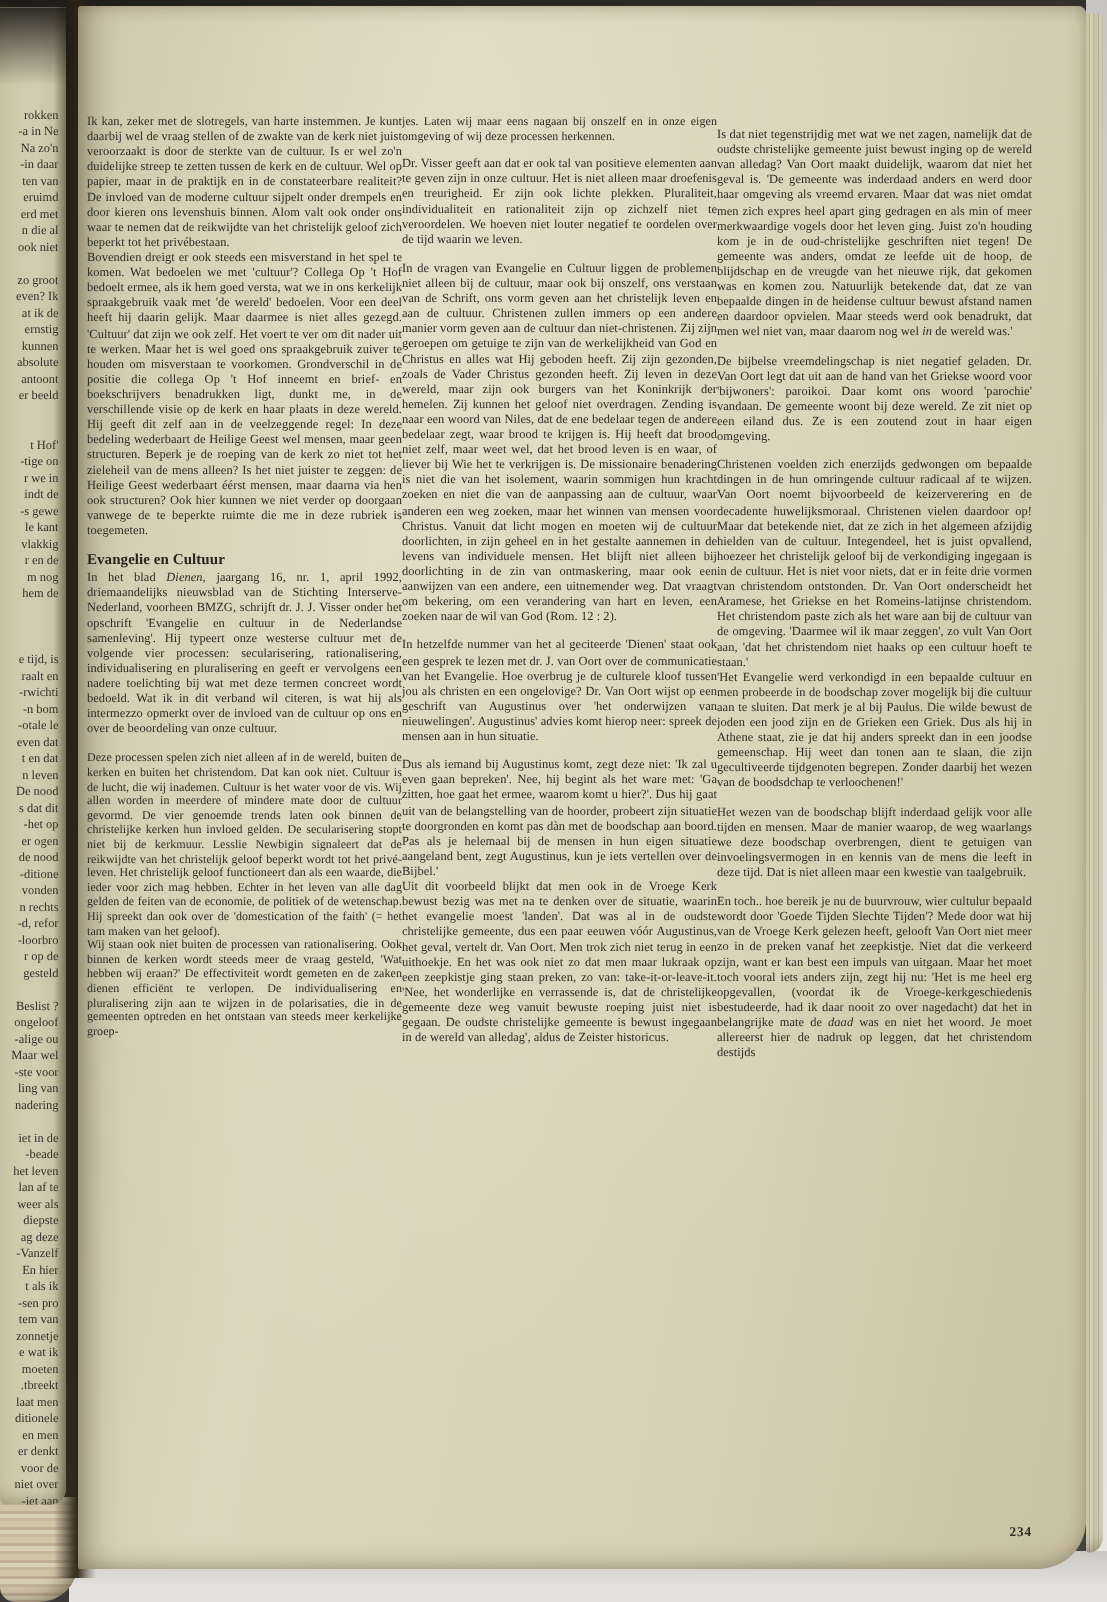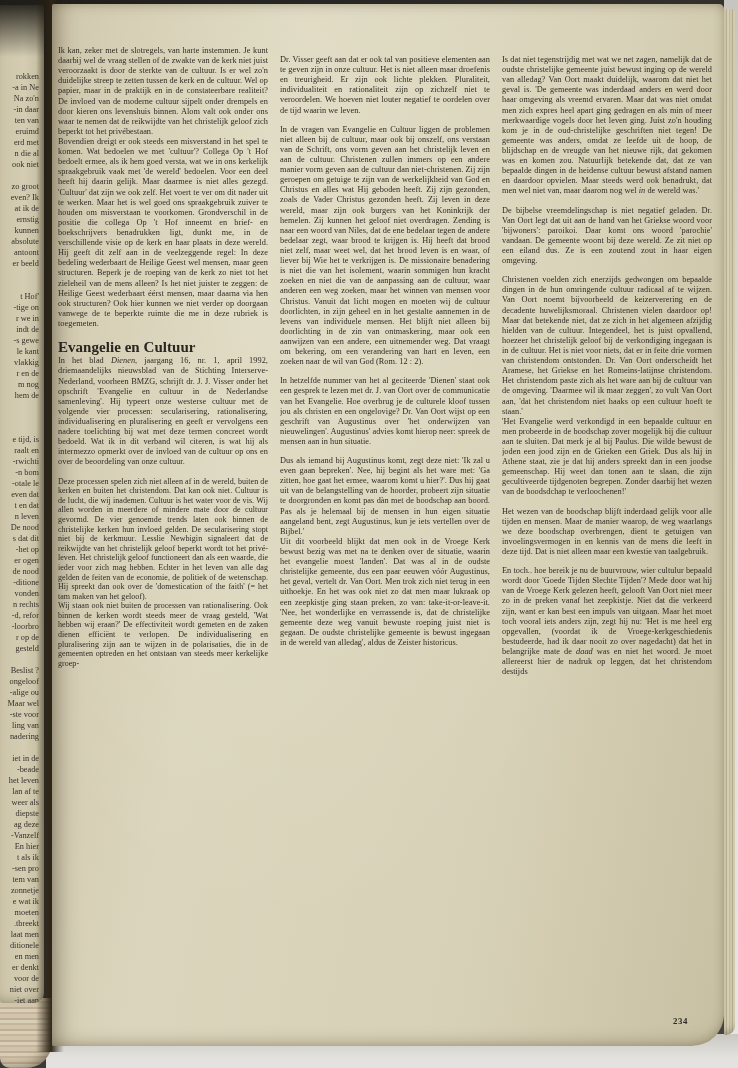--- a/index.html
+++ b/index.html
@@ -51,29 +51,29 @@
       inset -6px 0 12px -8px rgba(92,80,54,.45),
       inset 0 -11px 18px -13px rgba(92,80,54,.5),
       inset 0 7px 12px -9px rgba(92,80,54,.35); }
 
   
   .edge-stack { position:absolute; left:724px; top:9px; width:11px; height:1026px;
     border-radius:0 4px 10px 2px;
     background:repeating-linear-gradient(90deg,#cfc7ab 0 2px,#b7ae92 2px 3px,#d6cfb4 3px 5px,#c2ba9e 5px 6px);
     box-shadow:inset 0 -8px 10px -7px rgba(70,58,36,.5); }
 
-  .columns { position:absolute; left:6px; top:42px; width:660px; height:978px;
-    display:flex; gap:12px; overflow:hidden;font-family:Liberation Serif, serif; }
+  .columns { position:absolute; left:6px; top:72px; width:660px; height:978px;
+    display:flex; overflow:hidden;font-family:Liberation Serif, serif; }
   .col { width:210px; height:100%; overflow:hidden;
     color:#2f2b24; font-size:8.3px; line-height:1.22;
     text-align:justify; hyphens:auto; letter-spacing:.04px; }
   .col p { margin:0; }
   .col p.gap, .col h3.gap { margin-top:9px; }
   .col p.quote { font-size:8px; line-height:1.2; }
-  .col h3 { font-size:15px; font-weight:bold; color:#29251f; }
+  .col h3 { font-size:10px; font-weight:bold; color:#29251f; }
 
   .page-number { position:absolute; right:36px; bottom:20px;
     font-size:8.8px; font-weight:bold; letter-spacing:.6px; color:#2f2b24; }
 </style>
 </head>
 <body>
 
 <div class="scene">
   <div class="bg-right"></div>
   <div class="bg-bottom"></div>
@@ -176,20 +176,21 @@
     <div class="columns">
         <div class="col">
           <p>Ik kan, zeker met de slotregels, van harte instemmen. Je kunt daarbij wel de vraag stellen of de zwakte van de kerk niet juist veroorzaakt is door de sterkte van de cultuur. Is er wel zo'n duidelijke streep te zetten tussen de kerk en de cultuur. Wel op papier, maar in de praktijk en in de constateerbare realiteit? De invloed van de moderne cultuur sijpelt onder drempels en door kieren ons levenshuis binnen. Alom valt ook onder ons waar te nemen dat de reikwijdte van het christelijk geloof zich beperkt tot het privébestaan.</p>
           <p>Bovendien dreigt er ook steeds een misverstand in het spel te komen. Wat bedoelen we met 'cultuur'? Collega Op 't Hof bedoelt ermee, als ik hem goed versta, wat we in ons kerkelijk spraakgebruik vaak met 'de wereld' bedoelen. Voor een deel heeft hij daarin gelijk. Maar daarmee is niet alles gezegd. 'Cultuur' dat zijn we ook zelf. Het voert te ver om dit nader uit te werken. Maar het is wel goed ons spraakgebruik zuiver te houden om misverstaan te voorkomen. Grondverschil in de positie die collega Op 't Hof inneemt en brief- en boekschrijvers benadrukken ligt, dunkt me, in de verschillende visie op de kerk en haar plaats in deze wereld. Hij geeft dit zelf aan in de veelzeggende regel: In deze bedeling wederbaart de Heilige Geest wel mensen, maar geen structuren. Beperk je de roeping van de kerk zo niet tot het zieleheil van de mens alleen? Is het niet juister te zeggen: de Heilige Geest wederbaart éérst mensen, maar daarna via hen ook structuren? Ook hier kunnen we niet verder op doorgaan vanwege de te beperkte ruimte die me in deze rubriek is toegemeten.</p>
           <h3 class="gap">Evangelie en Cultuur</h3>
           <p>In het blad <i>Dienen</i>, jaargang 16, nr. 1, april 1992, driemaandelijks nieuwsblad van de Stichting Interserve-Nederland, voorheen BMZG, schrijft dr. J. J. Visser onder het opschrift 'Evangelie en cultuur in de Nederlandse samenleving'. Hij typeert onze westerse cultuur met de volgende vier processen: secularisering, rationalisering, individualisering en pluralisering en geeft er vervolgens een nadere toelichting bij wat met deze termen concreet wordt bedoeld. Wat ik in dit verband wil citeren, is wat hij als intermezzo opmerkt over de invloed van de cultuur op ons en over de beoordeling van onze cultuur.</p>
           <p class="gap quote">Deze processen spelen zich niet alleen af in de wereld, buiten de kerken en buiten het christendom. Dat kan ook niet. Cultuur is de lucht, die wij inademen. Cultuur is het water voor de vis. Wij allen worden in meerdere of mindere mate door de cultuur gevormd. De vier genoemde trends laten ook binnen de christelijke kerken hun invloed gelden. De secularisering stopt niet bij de kerkmuur. Lesslie Newbigin signaleert dat de reikwijdte van het christelijk geloof beperkt wordt tot het privé-leven. Het christelijk geloof functioneert dan als een waarde, die ieder voor zich mag hebben. Echter in het leven van alle dag gelden de feiten van de economie, de politiek of de wetenschap. Hij spreekt dan ook over de 'domestication of the faith' (= het tam maken van het geloof).</p>
           <p class="quote">Wij staan ook niet buiten de processen van rationalisering. Ook binnen de kerken wordt steeds meer de vraag gesteld, 'Wat hebben wij eraan?' De effectiviteit wordt gemeten en de zaken dienen efficiënt te verlopen. De individualisering en pluralisering zijn aan te wijzen in de polarisaties, die in de gemeenten optreden en het ontstaan van steeds meer kerkelijke groep-</p>
         </div>
         <div class="col">
+          <p class="quote">jes. Laten wij maar eens nagaan bij onszelf en in onze eigen omgeving of wij deze processen herkennen.</p>
           <p class="gap">Dr. Visser geeft aan dat er ook tal van positieve elementen aan te geven zijn in onze cultuur. Het is niet alleen maar droefenis en treurigheid. Er zijn ook lichte plekken. Pluraliteit, individualiteit en rationaliteit zijn op zichzelf niet te veroordelen. We hoeven niet louter negatief te oordelen over de tijd waarin we leven.</p>
           <p class="gap">In de vragen van Evangelie en Cultuur liggen de problemen niet alleen bij de cultuur, maar ook bij onszelf, ons verstaan van de Schrift, ons vorm geven aan het christelijk leven en aan de cultuur. Christenen zullen immers op een andere manier vorm geven aan de cultuur dan niet-christenen. Zij zijn geroepen om getuige te zijn van de werkelijkheid van God en Christus en alles wat Hij geboden heeft. Zij zijn gezonden, zoals de Vader Christus gezonden heeft. Zij leven in deze wereld, maar zijn ook burgers van het Koninkrijk der hemelen. Zij kunnen het geloof niet overdragen. Zending is naar een woord van Niles, dat de ene bedelaar tegen de andere bedelaar zegt, waar brood te krijgen is. Hij heeft dat brood niet zelf, maar weet wel, dat het brood leven is en waar, of liever bij Wie het te verkrijgen is. De missionaire benadering is niet die van het isolement, waarin sommigen hun kracht zoeken en niet die van de aanpassing aan de cultuur, waar anderen een weg zoeken, maar het winnen van mensen voor Christus. Vanuit dat licht mogen en moeten wij de cultuur doorlichten, in zijn geheel en in het gestalte aannemen in de levens van individuele mensen. Het blijft niet alleen bij doorlichting in de zin van ontmaskering, maar ook een aanwijzen van een andere, een uitnemender weg. Dat vraagt om bekering, om een verandering van hart en leven, een zoeken naar de wil van God (Rom. 12 : 2).</p>
           <p class="gap">In hetzelfde nummer van het al geciteerde 'Dienen' staat ook een gesprek te lezen met dr. J. van Oort over de communicatie van het Evangelie. Hoe overbrug je de culturele kloof tussen jou als christen en een ongelovige? Dr. Van Oort wijst op een geschrift van Augustinus over 'het onderwijzen van nieuwelingen'. Augustinus' advies komt hierop neer: spreek de mensen aan in hun situatie.</p>
           <p class="gap">Dus als iemand bij Augustinus komt, zegt deze niet: 'Ik zal u even gaan bepreken'. Nee, hij begint als het ware met: 'Ga zitten, hoe gaat het ermee, waarom komt u hier?'. Dus hij gaat uit van de belangstelling van de hoorder, probeert zijn situatie te doorgronden en komt pas dàn met de boodschap aan boord. Pas als je helemaal bij de mensen in hun eigen situatie aangeland bent, zegt Augustinus, kun je iets vertellen over de Bijbel.'</p>
           <p>Uit dit voorbeeld blijkt dat men ook in de Vroege Kerk bewust bezig was met na te denken over de situatie, waarin het evangelie moest 'landen'. Dat was al in de oudste christelijke gemeente, dus een paar eeuwen vóór Augustinus, het geval, vertelt dr. Van Oort. Men trok zich niet terug in een uithoekje. En het was ook niet zo dat men maar lukraak op een zeepkistje ging staan preken, zo van: take-it-or-leave-it. 'Nee, het wonderlijke en verrassende is, dat de christelijke gemeente deze weg vanuit bewuste roeping juist niet is gegaan. De oudste christelijke gemeente is bewust ingegaan in de wereld van alledag', aldus de Zeister historicus.</p>
         </div>
         <div class="col">
           <p class="gap">Is dat niet tegenstrijdig met wat we net zagen, namelijk dat de oudste christelijke gemeente juist bewust inging op de wereld van alledag? Van Oort maakt duidelijk, waarom dat niet het geval is. 'De gemeente was inderdaad anders en werd door haar omgeving als vreemd ervaren. Maar dat was niet omdat men zich expres heel apart ging gedragen en als min of meer merkwaardige vogels door het leven ging. Juist zo'n houding kom je in de oud-christelijke geschriften niet tegen! De gemeente was anders, omdat ze leefde uit de hoop, de blijdschap en de vreugde van het nieuwe rijk, dat gekomen was en komen zou. Natuurlijk betekende dat, dat ze van bepaalde dingen in de heidense cultuur bewust afstand namen en daardoor opvielen. Maar steeds werd ook benadrukt, dat men wel niet van, maar daarom nog wel <i>in</i> de wereld was.'</p>
           <p class="gap">De bijbelse vreemdelingschap is niet negatief geladen. Dr. Van Oort legt dat uit aan de hand van het Griekse woord voor 'bijwoners': paroikoi. Daar komt ons woord 'parochie' vandaan. De gemeente woont bij deze wereld. Ze zit niet op een eiland dus. Ze is een zoutend zout in haar eigen omgeving.</p>
           <p class="gap">Christenen voelden zich enerzijds gedwongen om bepaalde dingen in de hun omringende cultuur radicaal af te wijzen. Van Oort noemt bijvoorbeeld de keizerverering en de decadente huwelijksmoraal. Christenen vielen daardoor op! Maar dat betekende niet, dat ze zich in het algemeen afzijdig hielden van de cultuur. Integendeel, het is juist opvallend, hoezeer het christelijk geloof bij de verkondiging ingegaan is in de cultuur. Het is niet voor niets, dat er in feite drie vormen van christendom ontstonden. Dr. Van Oort onderscheidt het Aramese, het Griekse en het Romeins-latijnse christendom. Het christendom paste zich als het ware aan bij de cultuur van de omgeving. 'Daarmee wil ik maar zeggen', zo vult Van Oort aan, 'dat het christendom niet haaks op een cultuur hoeft te staan.'</p>

